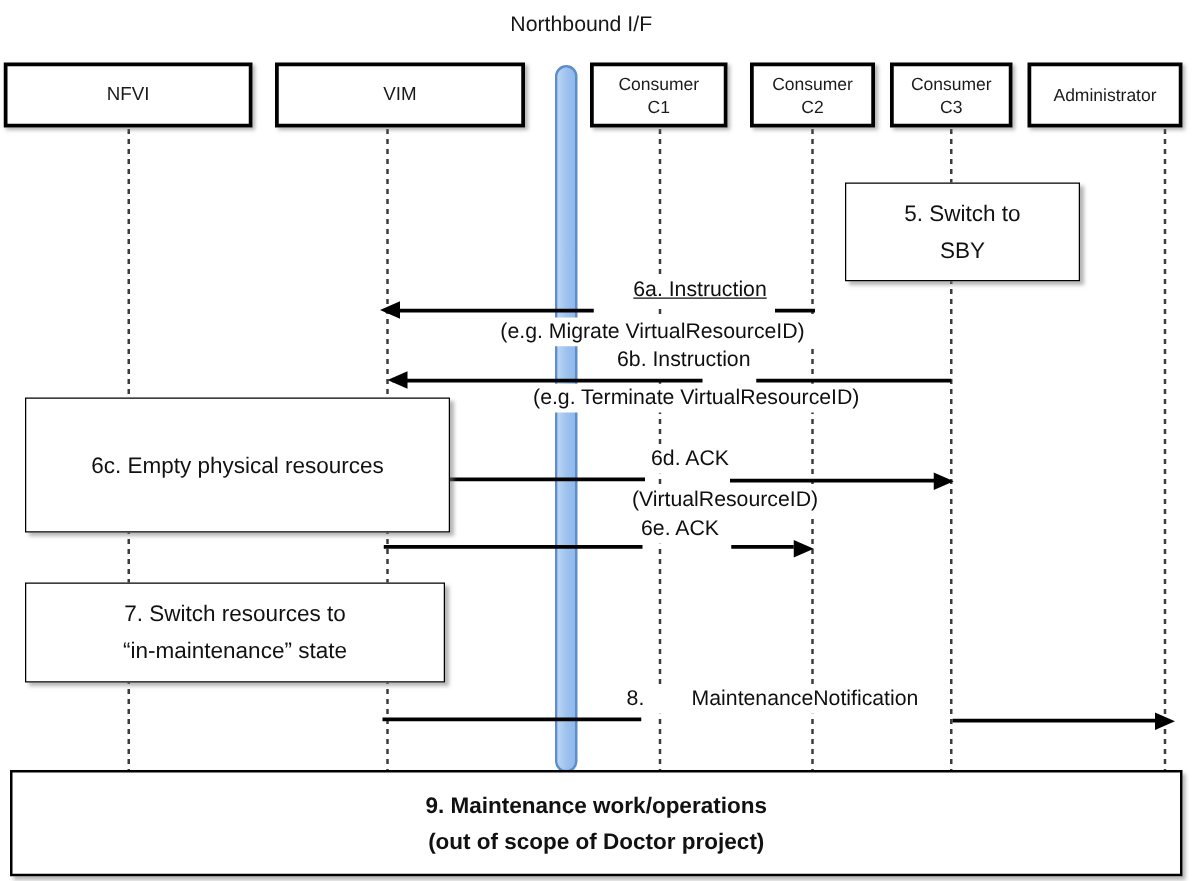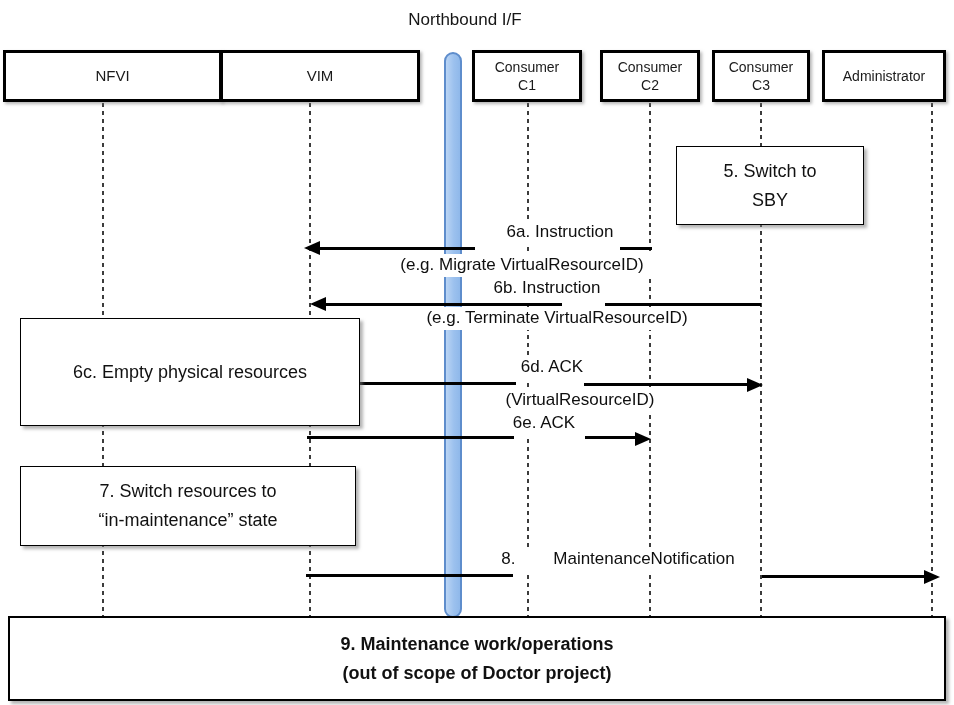--- a/index.html
+++ b/index.html
@@ -63,21 +63,21 @@
 
   <div class="lifeline" style="left:102px;"></div>
   <div class="lifeline" style="left:309px;"></div>
   <div class="lifeline" style="left:527px;"></div>
   <div class="lifeline" style="left:649px;"></div>
   <div class="lifeline" style="left:760px;"></div>
   <div class="lifeline" style="left:931px;"></div>
 
   <div class="nb-bar"></div>
 
-  <div class="actor" style="left:3px;width:219px;">
+  <div class="actor" style="left:3px;width:199px;">
     <div class="lbl">NFVI</div>
   </div>
   <div class="actor" style="left:220px;width:200px;">
     <div class="lbl">VIM</div>
   </div>
   <div class="actor" style="left:472px;width:110px;">
     <div class="lbl sm">Consumer</div>
     <div class="lbl sm">C1</div>
   </div>
   <div class="actor" style="left:600px;width:100px;">
@@ -93,21 +93,21 @@
   </div>
 
   <div class="note thin" style="left:676px;top:146px;width:188px;height:79px;">
     <div class="txt">5. Switch to</div>
     <div class="txt">SBY</div>
   </div>
 
   <div class="mhead left" style="left:304px;top:241px;"></div>
   <div class="mline" style="left:308px;top:247px;width:167px;"></div>
   <div class="mline" style="left:620px;top:247px;width:32px;"></div>
-  <div class="mlabel" style="left:560px;top:221px;">6a. Instruction</div>
+  <div class="mlabel" style="left:560px;top:221px;text-decoration:underline;">6a. Instruction</div>
   <div class="mlabel" style="left:522px;top:254px;">(e.g. Migrate VirtualResourceID)</div>
 
   <div class="mhead left" style="left:310px;top:297px;"></div>
   <div class="mline" style="left:314px;top:303px;width:248px;"></div>
   <div class="mline" style="left:605px;top:303px;width:156px;"></div>
   <div class="mlabel" style="left:547px;top:277px;">6b. Instruction</div>
   <div class="mlabel" style="left:536px;top:307px;margin-left:21px;">(e.g. Terminate VirtualResourceID)</div>
 
   <div class="note thin" style="left:20px;top:318px;width:340px;height:108px;">
     <div class="txt">6c. Empty physical resources</div>

